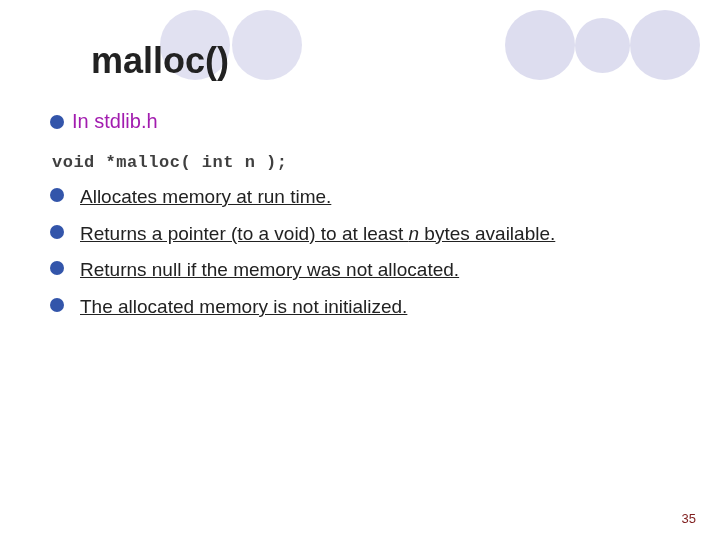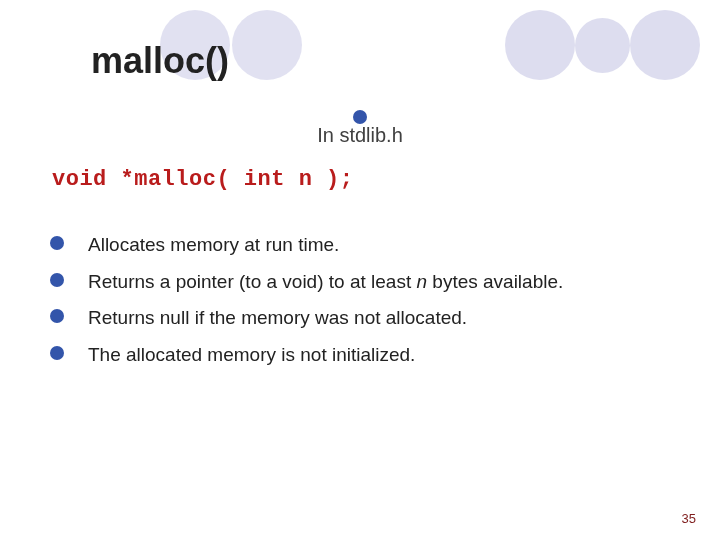--- a/index.html
+++ b/index.html
@@ -69,59 +69,60 @@
       font-weight: bold;
       color: #222;
       margin-bottom: 28px;
       position: relative;
       z-index: 1;
       margin-left: 41px;
     }
 
     .subtitle {
       font-size: 20px;
-      color: #404040;
+      color: #a21caf;
       margin-bottom: 20px;
       display: flex;
       align-items: center;
-      flex-direction: column;
+      gap: 8px;
     }
 
     .bullet-dot {
       display: inline-block;
       width: 14px;
       height: 14px;
       border-radius: 50%;
       background: #3355aa;
       flex-shrink: 0;
     }
 
     .code-block {
       font-family: 'Courier New', Courier, monospace;
-      font-size: 22px;
+      font-size: 17px;
       font-weight: bold;
-      color: #b91c1c;
-      margin-bottom: 40px;
+      color: #404040;
+      margin-bottom: 12px;
       margin-left: 2px;
       letter-spacing: 0.5px;
     }
 
     .bullet-list {
       list-style: none;
       margin-left: 0;
     }
 
     .bullet-list li {
       font-size: 19px;
       color: #222;
       margin-bottom: 10px;
       display: flex;
       align-items: flex-start;
-      gap: 24px;
+      gap: 16px;
       line-height: 1.4;
+      text-decoration: underline;
     }
 
     .bullet-list li .bullet-dot {
       margin-top: 4px;
       flex-shrink: 0;
     }
 
     .bullet-list li em {
       font-style: italic;
     }

